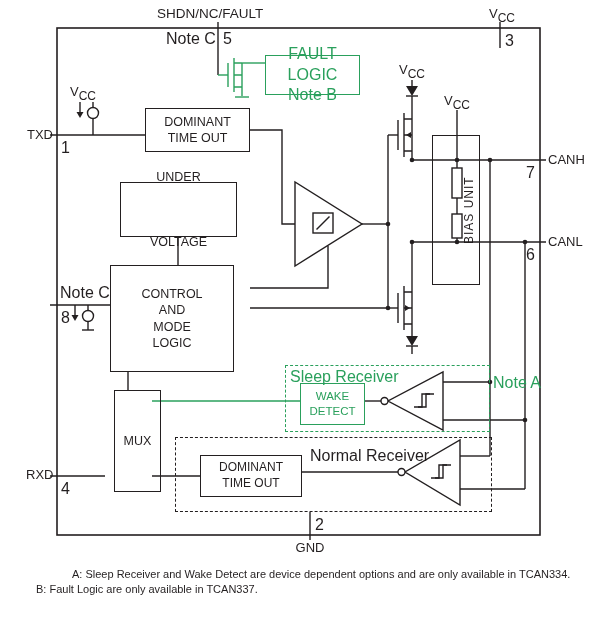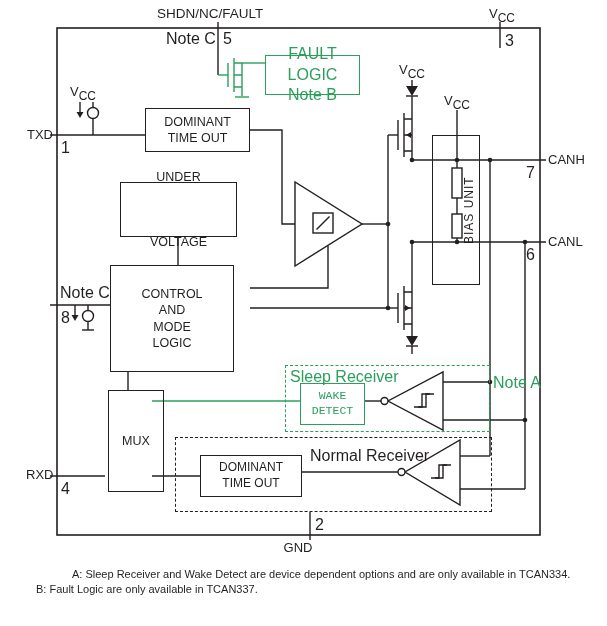--- a/index.html
+++ b/index.html
@@ -189,25 +189,25 @@
   <div class="box" style="left:110px; top:265px; width:124px; height:107px;">
     <span>CONTROL</span>
     <span>AND</span>
     <span>MODE</span>
     <span>LOGIC</span>
   </div>
 
   <div class="box" style="left:432px; top:135px; width:48px; height:150px;"></div>
   <div class="vtext" style="left:462px; top:150px; width:15px; height:120px;">BIAS UNIT</div>
 
-  <div class="box" style="left:108px; top:390px; width:56px; height:102px;">
+  <div class="box" style="left:114px; top:390px; width:47px; height:102px;">
     <span>MUX</span>
   </div>
 
-  <div class="box gbox" style="left:300px; top:383px; width:65px; height:42px; font-size:11.5px;font-family:Liberation Mono, monospace;">
+  <div class="box gbox" style="left:300px; top:383px; width:65px; height:42px; font-size:11.5px;">
     <span>WAKE</span>
     <span>DETECT</span>
   </div>
 
   <div class="box" style="left:200px; top:455px; width:102px; height:42px; font-size:12px;">
     <span>DOMINANT</span>
     <span>TIME OUT</span>
   </div>
 
   <div class="lbl f135" style="left:157px; top:6px;">SHDN/NC/FAULT</div>
@@ -232,18 +232,18 @@
   <div class="lbl" style="left:61px; top:308px;">8</div>
 
   <div class="lbl green-t" style="left:290px; top:367px;">Sleep Receiver</div>
   <div class="lbl green-t" style="left:445px; top:373px;margin-left:48px;">Note A</div>
   <div class="lbl" style="left:310px; top:446px;">Normal Receiver</div>
 
   <div class="lbl f13" style="left:26px; top:467px;text-align:right;">RXD</div>
   <div class="lbl" style="left:61px; top:479px;">4</div>
 
   <div class="lbl" style="left:315px; top:515px;">2</div>
-  <div class="lbl f13" style="left:282px; top:540px; width:32px; text-align:center;">GND</div>
+  <div class="lbl f13" style="left:294px; top:540px; width:32px; text-align:center;">GND</div>
 
   <div class="note" style="top:567px;margin-left:36px;">A: Sleep Receiver and Wake Detect are device dependent options and are only available in TCAN334.</div>
   <div class="note" style="top:582px;">B: Fault Logic are only available in TCAN337.</div>
 
 </div>
 
 </body></html>

